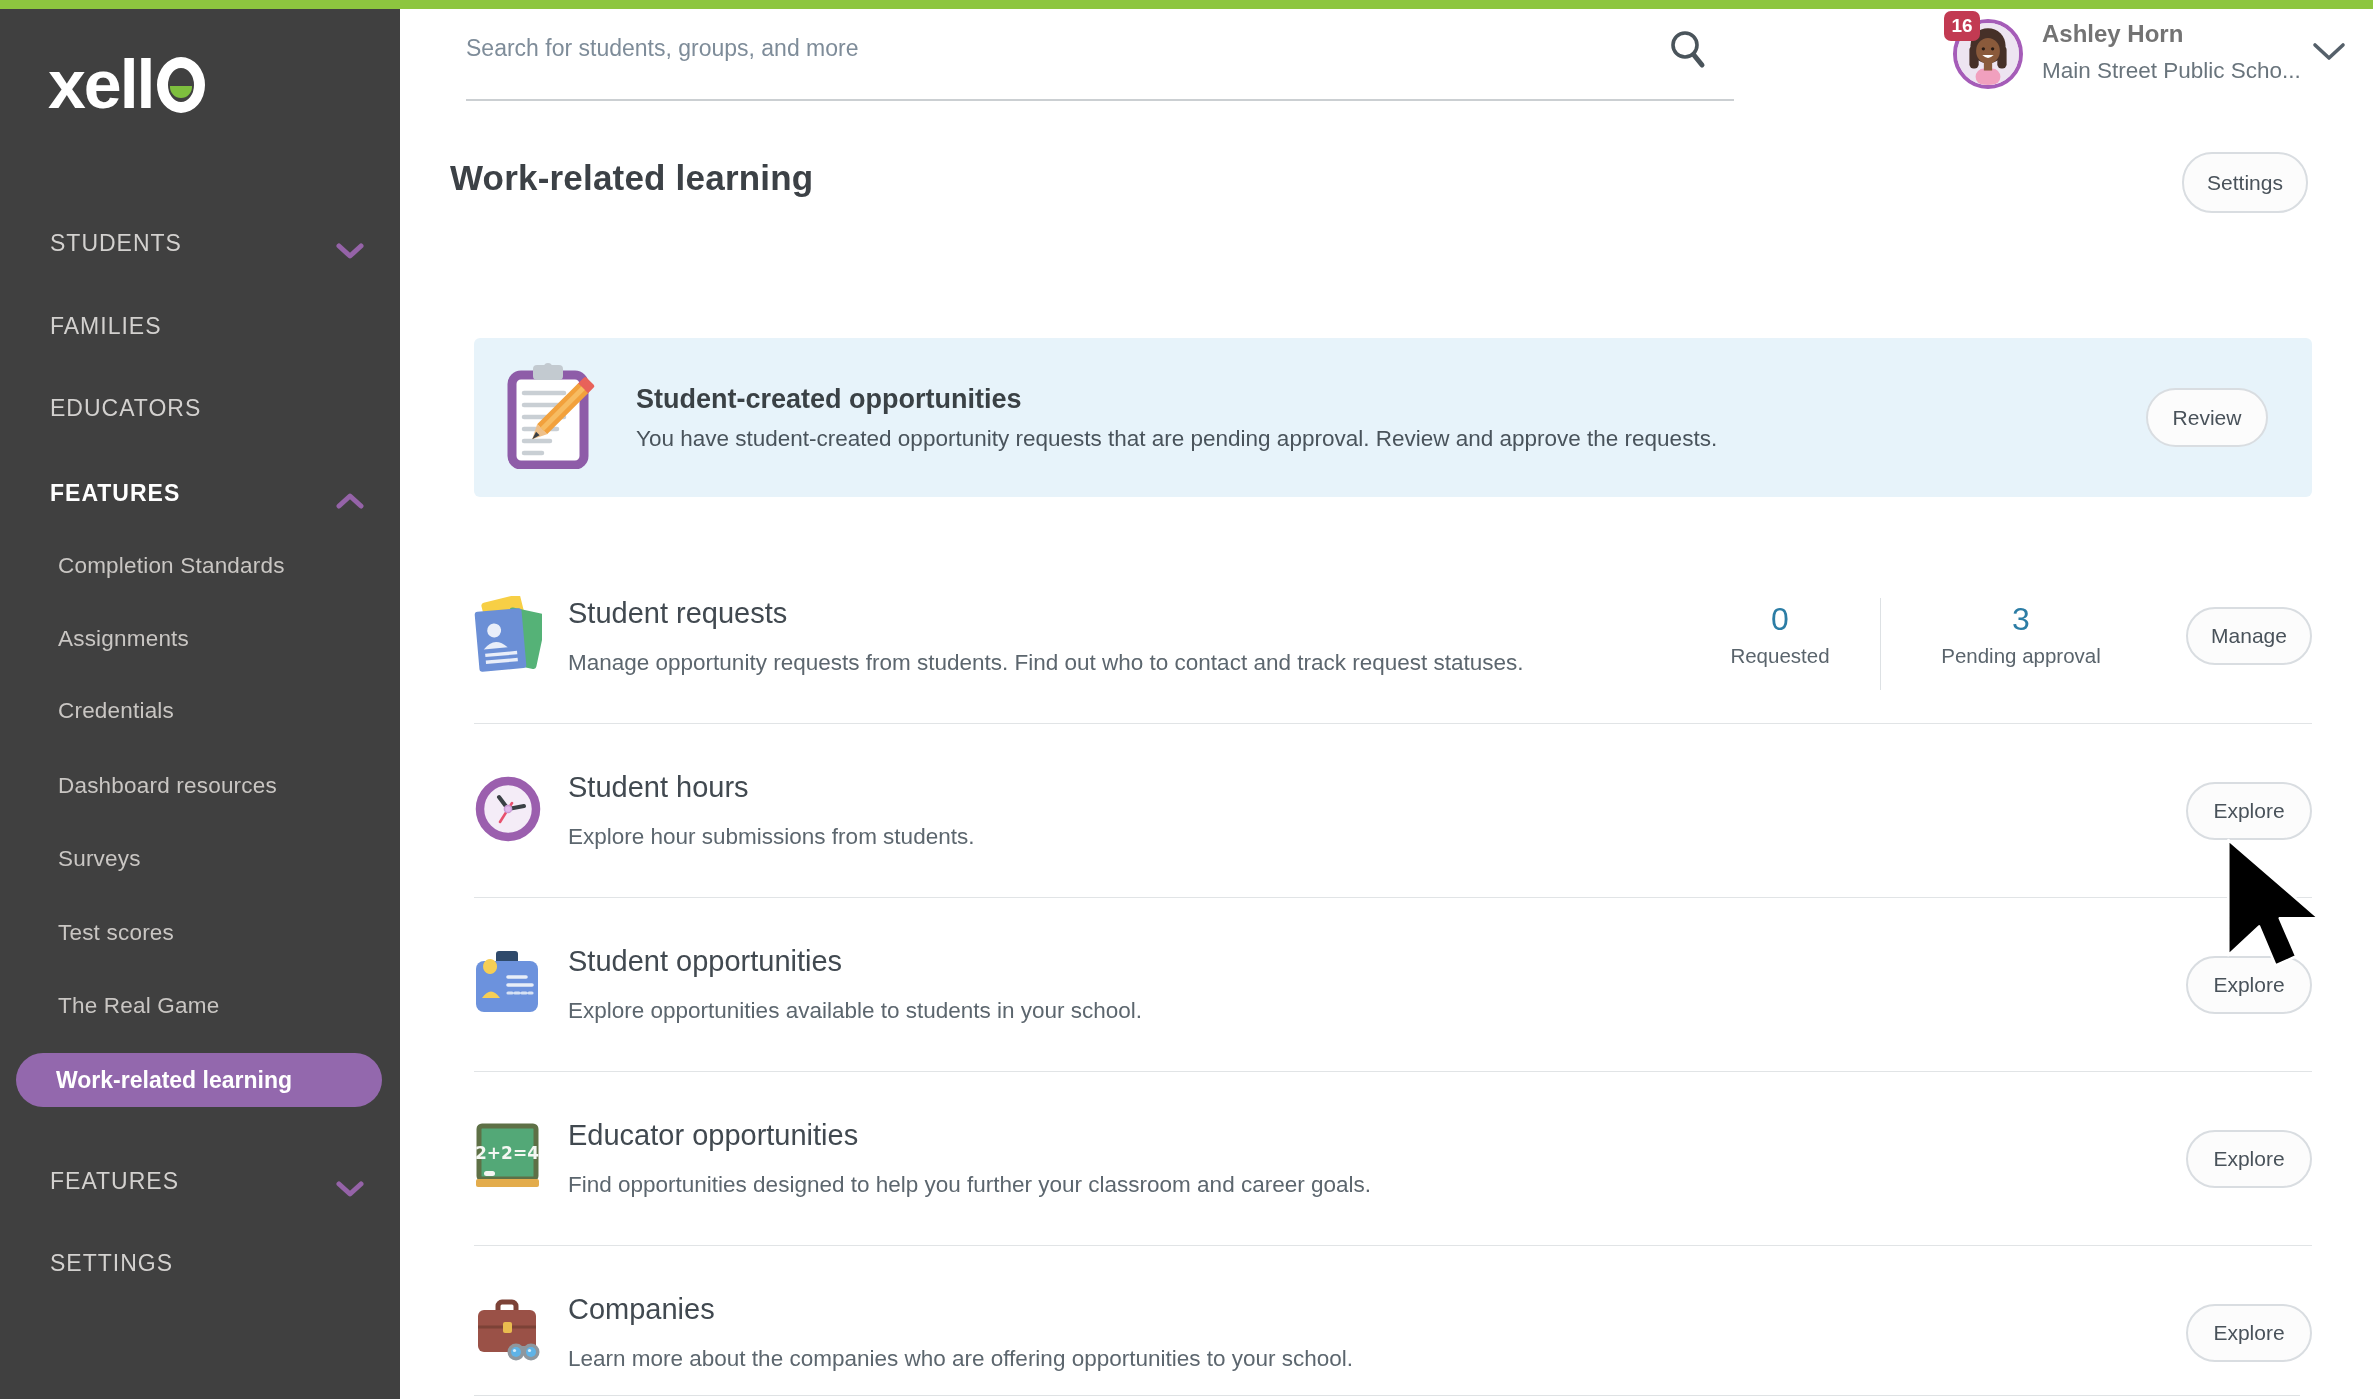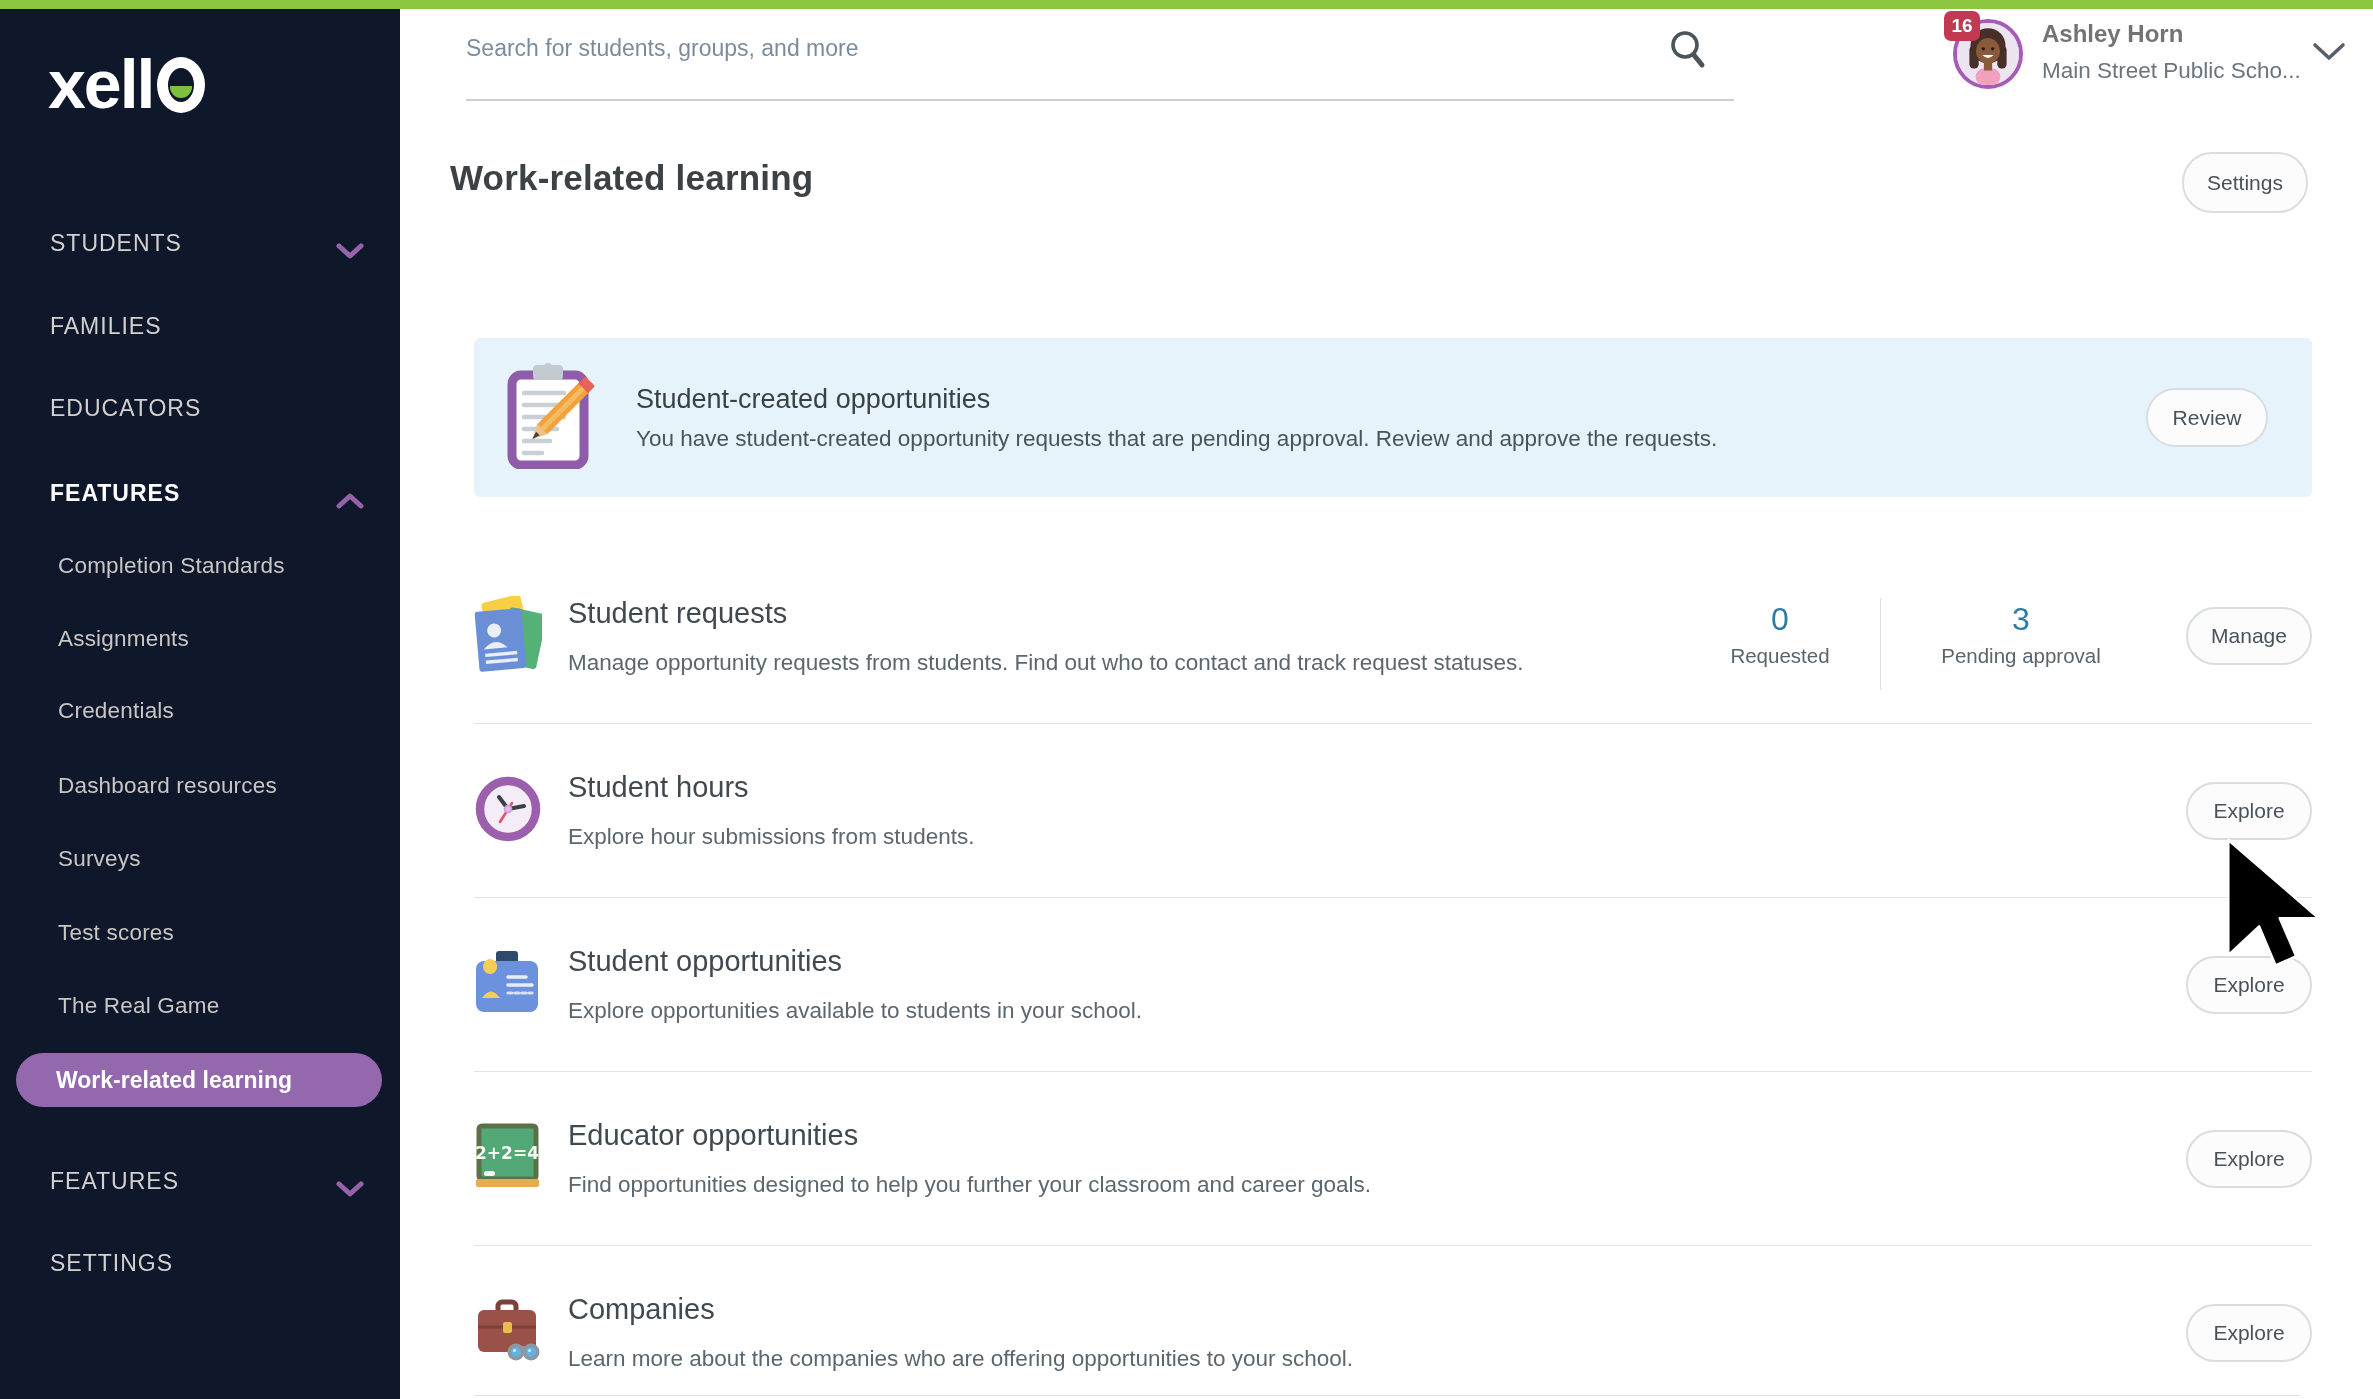--- a/index.html
+++ b/index.html
@@ -9,21 +9,21 @@
     background:#ffffff;
     position:relative;
     overflow:hidden;
   }
   .abs { position:absolute; }
 
   
   .green-bar { left:0; top:0; width:2373px; height:9px; background:#8dc63f; z-index:40; }
 
   
-  .sidebar { left:0; top:9px; width:400px; height:1390px; background:#0f172a; z-index:30; }
+  .sidebar { left:0; top:9px; width:400px; height:1390px; background:#404040; z-index:30; }
   .logo { position:absolute; left:48px; top:48px; display:flex; align-items:flex-end; color:#fff; }
   .logo .logo-word { font-size:68px; font-weight:bold; letter-spacing:-2px; line-height:0.82; }
   .logo .logo-o {
     display:inline-block; position:relative; width:48px; height:56px;
     border:11px solid #fff; border-radius:50%; margin-left:4px; margin-bottom:0px;
   }
   .logo .logo-smile {
     position:absolute; bottom:4px; left:50%; transform:translateX(-50%);
     width:22px; height:12px; background:#7ebf3e; border-radius:0 0 12px 12px;
   }
@@ -71,21 +71,21 @@
     cursor:pointer; text-align:center;
   }
   .settings-btn { left:2182px; top:152px; width:126px; height:61px; }
 
   
   .banner {
     left:474px; top:338px; width:1838px; height:159px; background:#e7f3fa;
     border-radius:6px; display:flex; align-items:center;
   }
   .banner-icon { margin-left:28px; margin-right:34px; flex:0 0 auto; }
-  .banner-title { font-size:27px; font-weight:normal; color:#3a4145; }
+  .banner-title { font-size:27px; font-weight:bold; color:#3a4145; }
   .banner-desc  { font-size:22.5px; color:#49535b; margin-top:11px; }
   .banner-spacer { flex:1; }
   .review-btn { width:122px; height:59px; margin-right:44px; flex:0 0 auto; }
 
   
   .feature-row {
     position:absolute; left:474px; width:1838px; height:174px;
     display:flex; align-items:center;
   }
   .feature-row.divided { border-top:1px solid #e1e4e6; }

